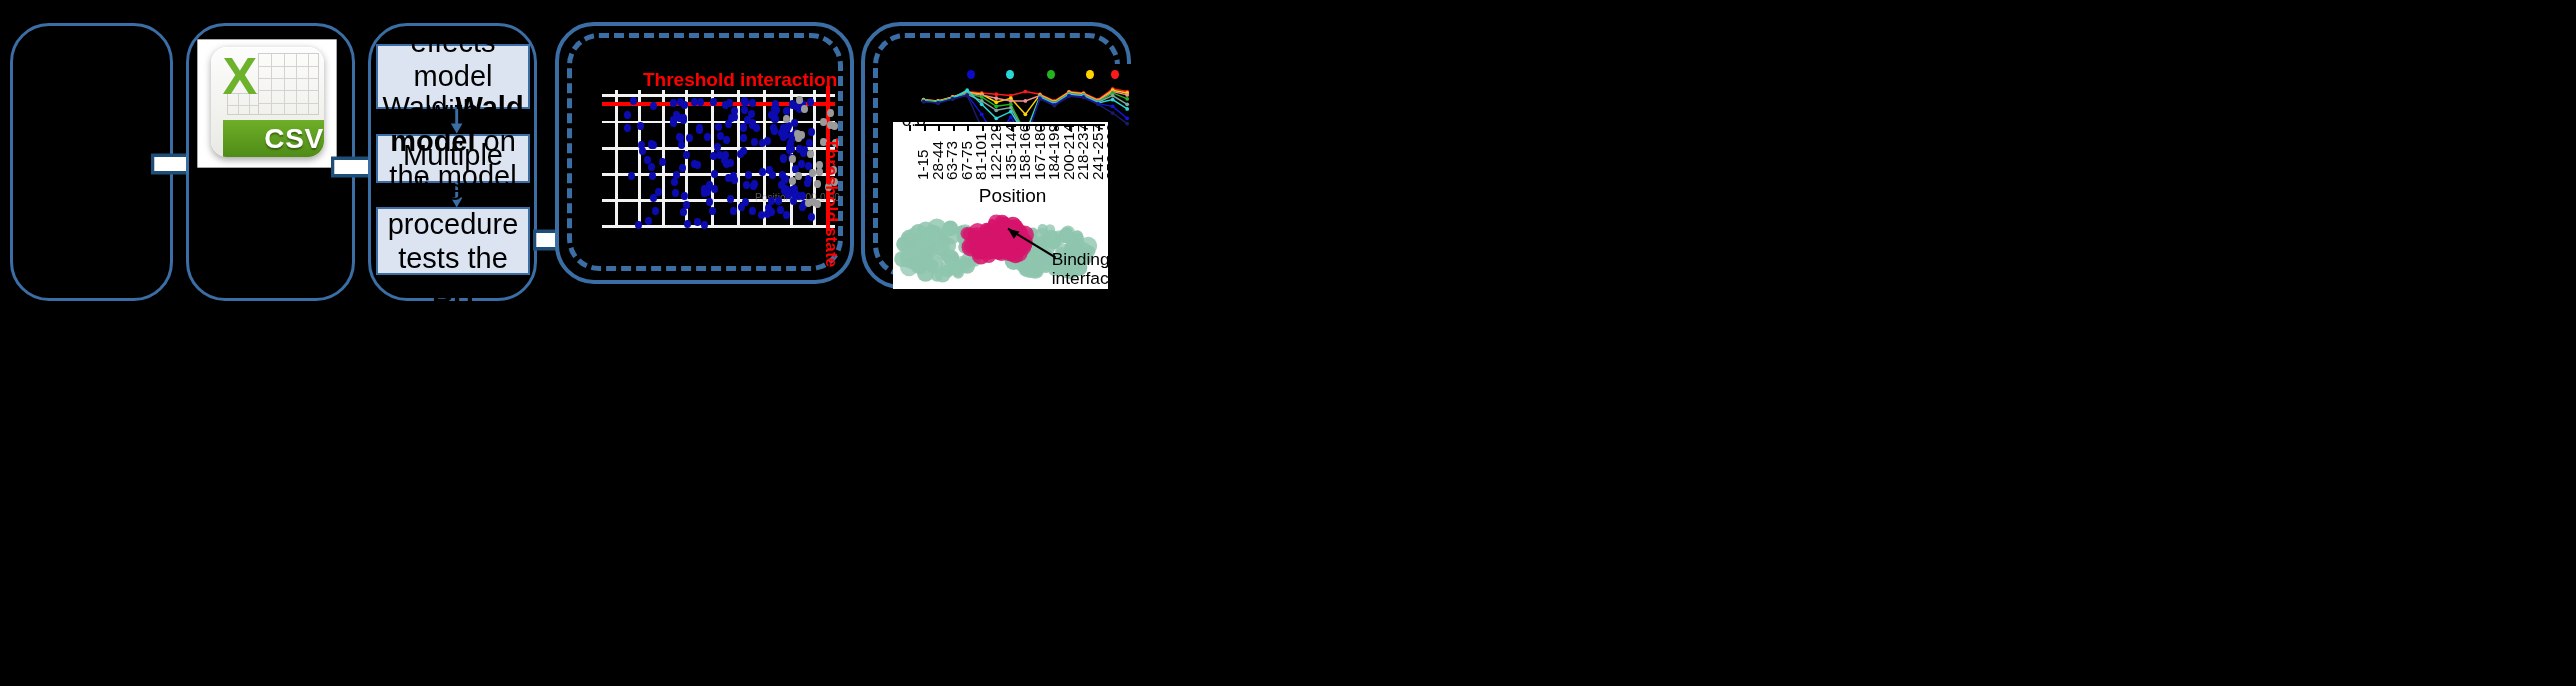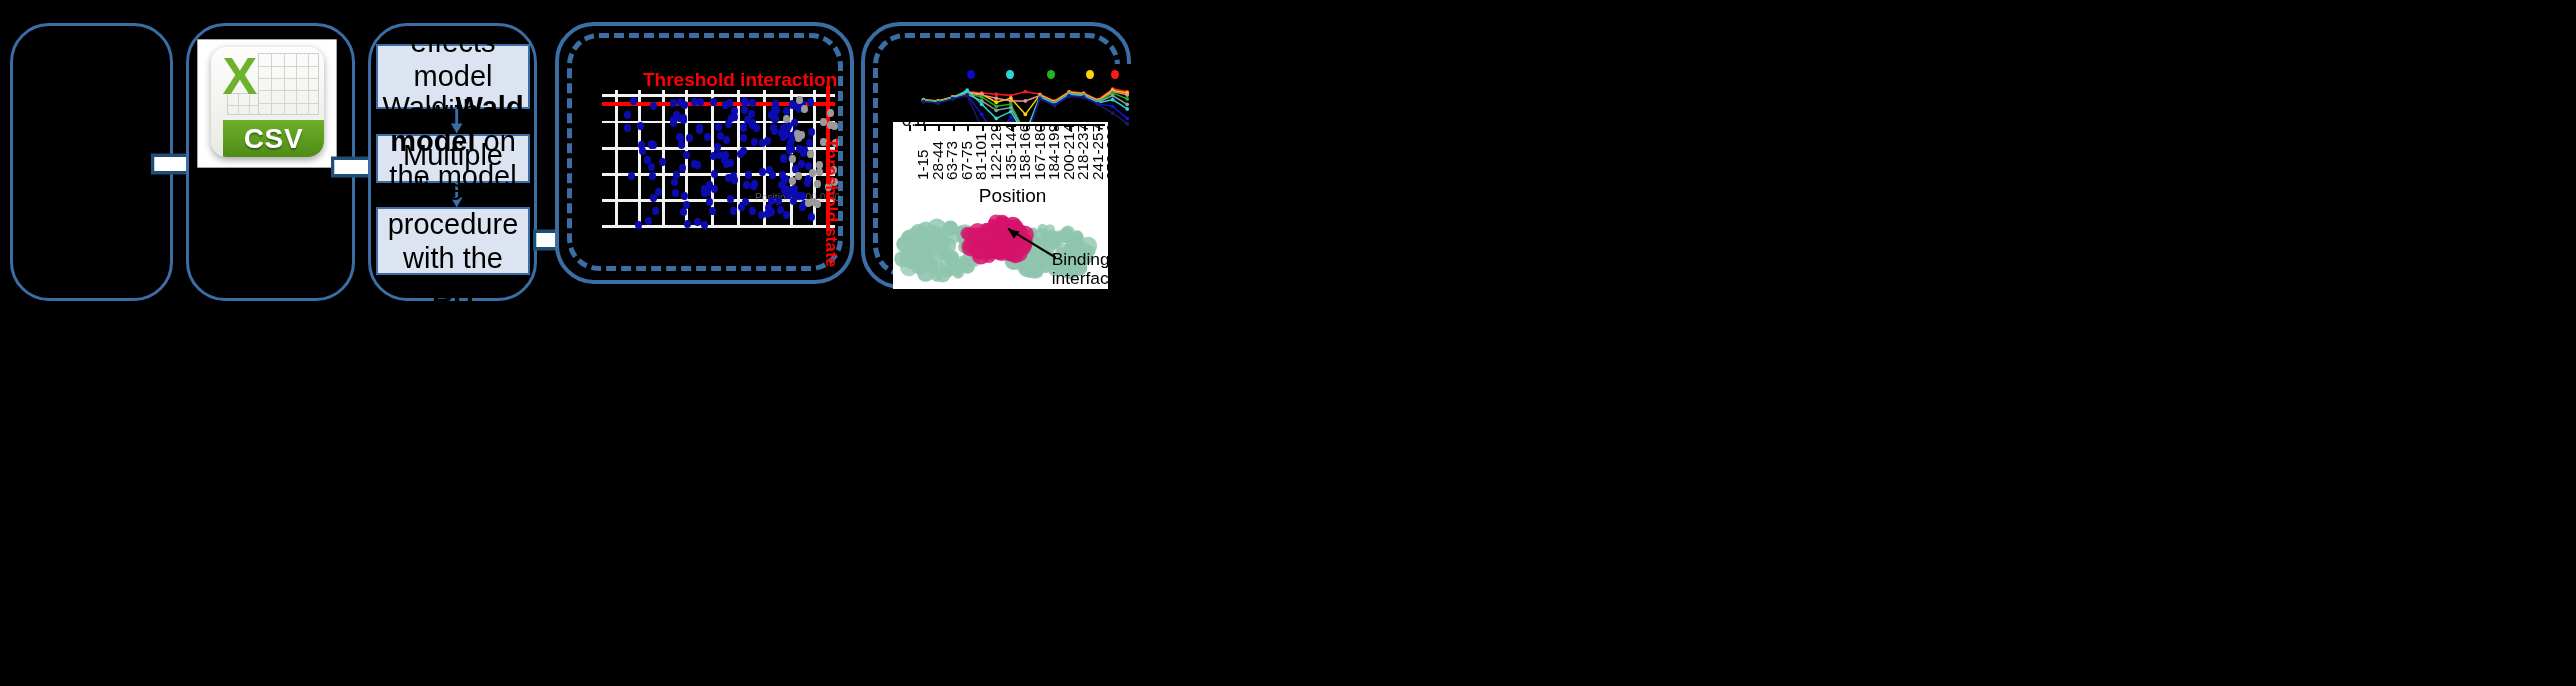--- a/index.html
+++ b/index.html
@@ -27,21 +27,21 @@
   .csv-card{position:absolute;background:#ffffff;box-shadow:0 0 0 0.7px #efefef;}
   .csv-icon{position:absolute;border-radius:16px;overflow:hidden;
             background:linear-gradient(#fdfdfd,#e9e9e4);
             box-shadow:0 2.9px 7.3px rgba(0,0,0,.35), inset 0 0.7px 0 #fff;}
   .csv-sheet{position:absolute;left:0;right:0;top:0;bottom:34%;overflow:hidden;}
   .csv-grid{position:absolute;border:1.5px solid #cfcfc8;box-sizing:border-box;}
   .csv-grid .gl{position:absolute;background:#d4d4cd;}
   .csv-x{position:absolute;color:#6cb22a;font-weight:bold;font-family:"Liberation Sans",sans-serif;line-height:1;}
   .csv-band{position:absolute;left:12px;right:0;bottom:0;height:34%;
             background:linear-gradient(#6fae28,#4e8c17);
-            display:flex;align-items:center;justify-content:center;}
+            display:flex;align-items:center;justify-content:flex-end;}
   .csv-band span{color:#fff;font-weight:bold;letter-spacing:0.7px;
                  text-shadow:0 1.5px 1.5px rgba(0,0,0,.35);}
 
   
   .scatter{position:absolute;background:#000;}
   .sgrid{position:absolute;background:#f2f2f2;}
   .sred{position:absolute;background:#ff0000;}
   .dot{position:absolute;border-radius:50%;}
   .lbl-red{position:absolute;color:#ff0000;font-size:19px;font-weight:bold;white-space:nowrap;}
   .lbl-red.vert{transform-origin:0 0;transform:rotate(90deg);}
@@ -139,21 +139,21 @@
     <svg width="17.4" height="26" viewBox="0 0 24 36">
       <line x1="12" y1="0" x2="12" y2="22" stroke="#3b6ea5" stroke-width="4"></line>
       <polygon points="4,20 20,20 12,34" fill="#3b6ea5"></polygon>
     </svg>
   </div>
 
   <div class="pbox" style="left:376px;top:207px;width:154px;height:68px;">
     <div>
       <span>Multiple linear</span><br>
       <span>procedure</span><br>
-      <span>with the </span><b>BH</b><span> procedure</span>
+      <span>tests the </span><b>BH</b><span> procedure</span>
     </div>
   </div>
 
   <div class="arrow" style="left:533px;top:218px;width:67px;height:44px;">
     <svg width="67" height="44" viewBox="0 0 92 60">
       <polygon points="2,18 54,18 54,3 90,30 54,57 54,42 2,42" fill="#ffffff" stroke="#1f4e79" stroke-width="5"></polygon>
     </svg>
   </div>
 
   <div class="panel dashouter" style="left:555px;top:22px;width:299px;height:262px;"></div>

